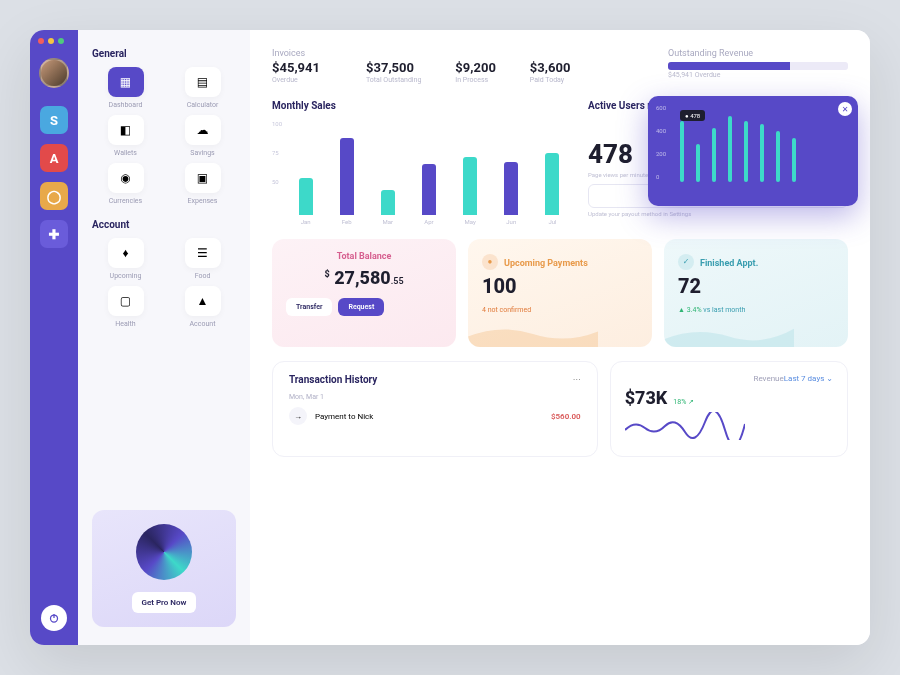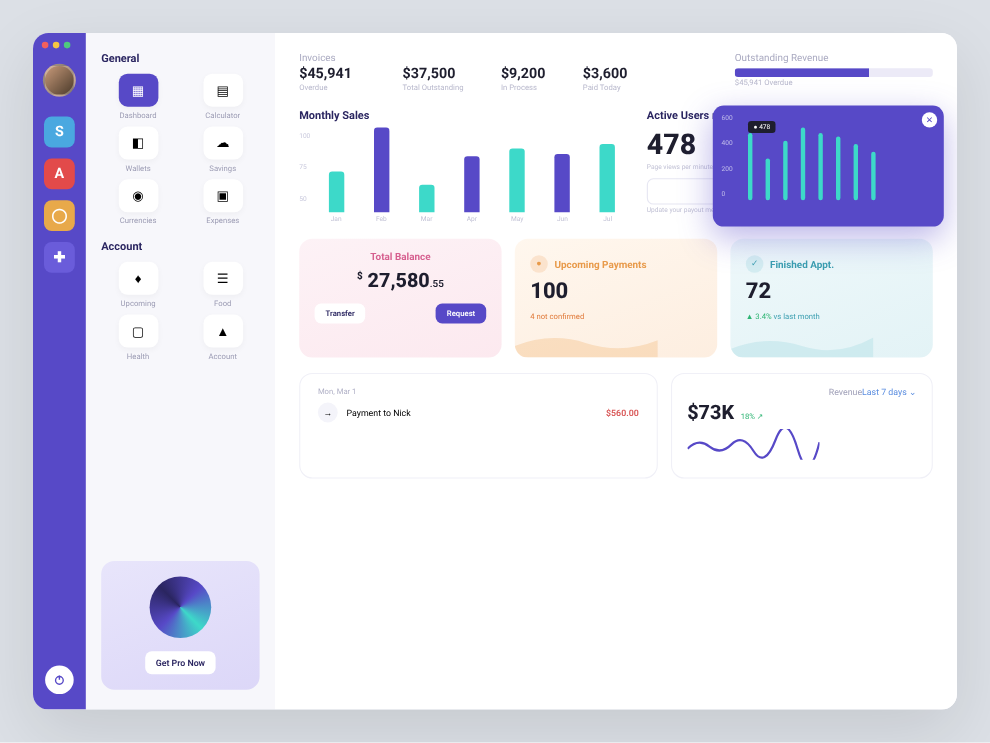--- a/index.html
+++ b/index.html
@@ -24,21 +24,21 @@
 .main{flex:1;background:#fff;padding:18px 22px;overflow:hidden;position:relative}
 .top{display:flex;gap:34px;margin-bottom:16px}
 .metric-label{font-size:9px;color:#a9a9c0;margin-bottom:2px}
 .metric-val{font-size:13px;font-weight:700;color:#1e1e2e}
 .metric-sub{font-size:7px;color:#b8b8cc;margin-top:1px}
 .outstanding{margin-left:auto;width:180px}
 .bar-track{height:8px;background:#eceaf7;border-radius:3px;margin-top:4px;overflow:hidden}
 .bar-fill{height:100%;background:#5749c7;width:68%}
 .row1{display:flex;gap:16px;margin-bottom:14px}
 .chart-box{flex:1;position:relative}
-.chart-title{font-size:10px;font-weight:700;color:#2a2560;margin-bottom:4px}
+.chart-title{font-size:10px;font-weight:700;color:#2a2560;margin-bottom:26px}
 .bars{display:flex;align-items:flex-end;gap:10px;height:88px;padding:0 4px}
 .bar-col{flex:1;display:flex;flex-direction:column;align-items:center}
 .bar{width:14px;border-radius:3px 3px 0 0}
 .bar-x{font-size:6px;color:#c0c0d4;margin-top:3px}
 .y-ax{position:absolute;left:0;top:20px;font-size:6px;color:#c8c8dc;display:flex;flex-direction:column;gap:22px}
 .active-box{width:260px;position:relative}
 .big-num{font-size:26px;font-weight:800;color:#1e1e2e;margin-top:2px}
 .tiny{font-size:6px;color:#c0c0d4;margin-top:2px}
 .spark{height:24px;border:1px solid #e6e6f2;border-radius:6px;margin-top:6px;position:relative;overflow:hidden}
 .spark svg{width:100%;height:100%}
@@ -53,21 +53,21 @@
 .c1{background:linear-gradient(160deg,#fdf2f6,#fce9ef)}
 .c2{background:linear-gradient(160deg,#fff7ee,#fdeee0)}
 .c3{background:linear-gradient(160deg,#eef8fa,#e3f3f6)}
 .card-title{font-size:9px;font-weight:700;margin-bottom:6px}
 .c1 .card-title{color:#d65f8f;text-align:center}
 .c2 .card-title{color:#e89a4a}
 .c3 .card-title{color:#3a9eb0}
 .bal{font-size:18px;font-weight:800;color:#1e1e2e;text-align:center}
 .bal sup{font-size:9px}
 .bal small{font-size:9px;font-weight:600}
-.card-btns{display:flex;gap:6px;margin-top:10px;justify-content:space-between}
+.card-btns{display:flex;gap:6px;margin-top:10px;justify-content:flex-start}
 .btn-sm{font-size:7px;padding:5px 10px;border-radius:6px;border:none;cursor:pointer;font-weight:600}
 .btn-white{background:#fff;color:#2a2560}
 .btn-purple{background:#5749c7;color:#fff}
 .card-dot{width:16px;height:16px;border-radius:50%;display:inline-flex;align-items:center;justify-content:center;font-size:8px;margin-right:6px;vertical-align:middle}
 .card-num{font-size:20px;font-weight:800;color:#1e1e2e;margin-top:4px}
 .card-foot{font-size:7px;margin-top:8px}
 .wave{position:absolute;bottom:0;left:0;right:0;height:26px;opacity:.5}
 .row2{display:flex;gap:12px}
 .trans{flex:1.4;background:#fff;border:1px solid #f0f0f7;border-radius:12px;padding:12px 16px}
 .trans-head{display:flex;justify-content:space-between;align-items:center;margin-bottom:8px}
@@ -290,20 +290,24 @@
         <div class="card-num">72</div>
         <div class="card-foot" style="color:#3a9eb0"><span style="color:#2fb574">▲ <span>3.4%</span></span> <span>vs last month</span></div>
         <svg class="wave" viewBox="0 0 100 20" preserveAspectRatio="none">
             <path d="M0,14 Q25,4 50,12 T100,6 V20 H0 Z" fill="#b8e2e8"></path>
           </svg>
       </div>
     </div>
 
     <div class="row2">
       <div class="trans">
+        <div class="trans-head">
+            <span class="trans-title">Transaction History</span>
+            <span style="font-size:8px;color:#888">⋯</span>
+          </div>
         <div class="trans-date">Mon, Mar 1</div>
         <div class="trans-row">
           <span class="trans-icon">→</span>
           <span>Payment to Nick</span>
           <span class="trans-amt">$560.00</span>
         </div>
       </div>
       <div class="rev">
         <div class="rev-head">
             <span style="color:#a0a0b8">Revenue</span>

